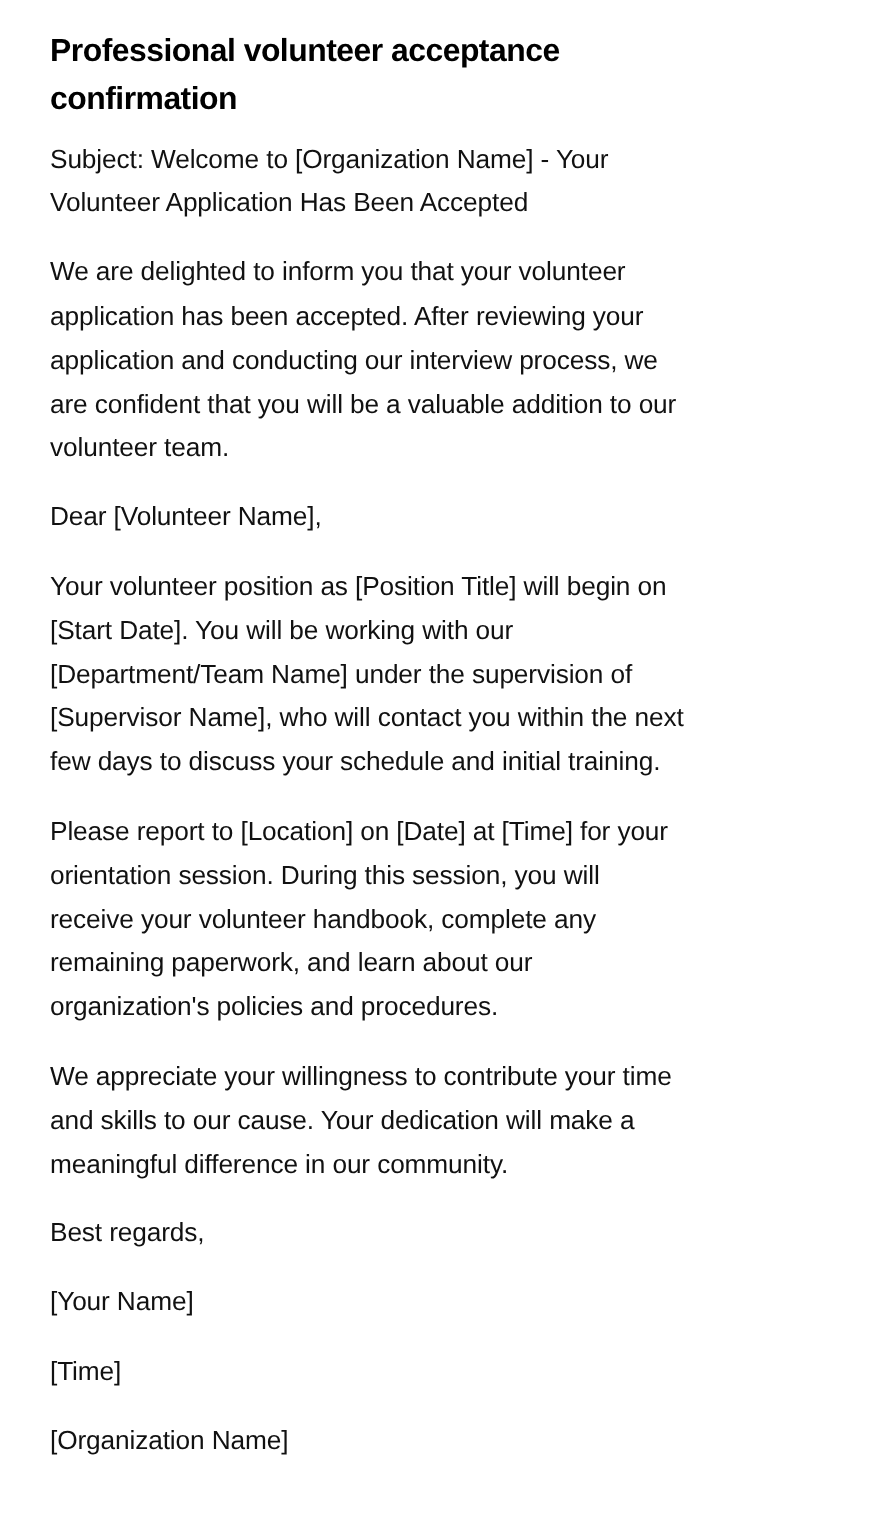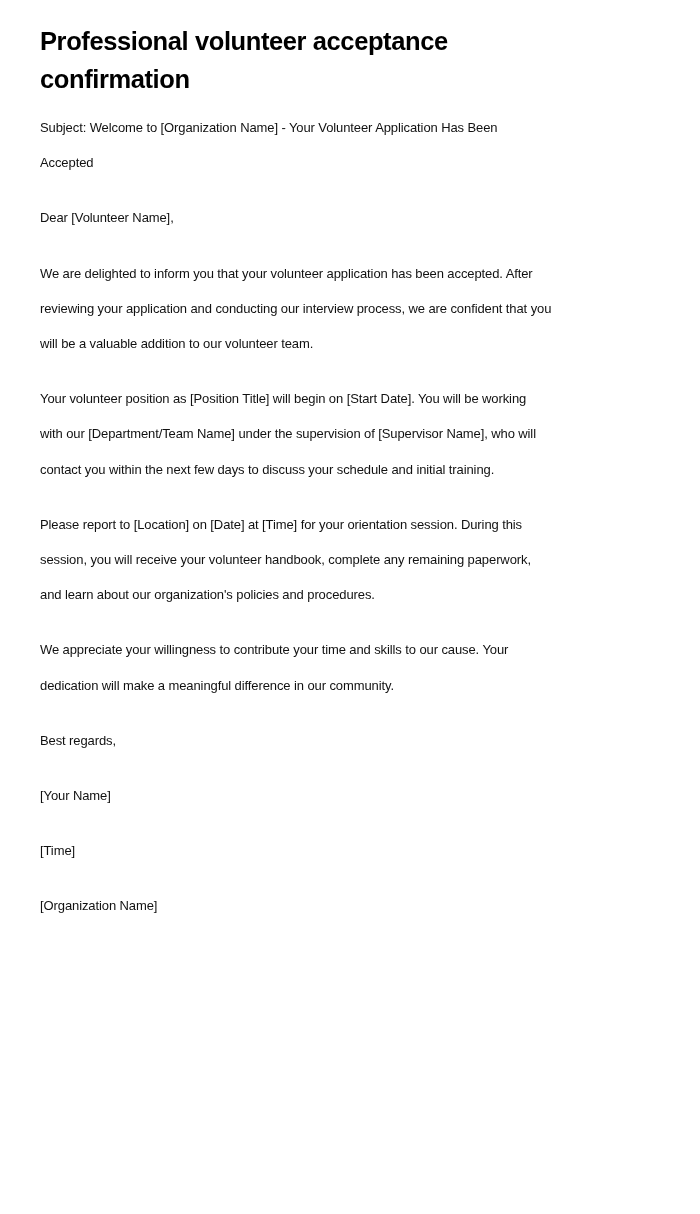--- a/index.html
+++ b/index.html
@@ -17,35 +17,35 @@
     }
     h1 {
       font-size: 25.5px;
       font-weight: bold;
       margin: 0 0 12px 0;
       line-height: 38px;
       letter-spacing: -0.4px;
       color: #000000;
     }
     p {
-      font-size: 13px;
+      font-size: 21px;
       line-height: 35.2px;
       margin: 0 0 20px 0;
       letter-spacing: -0.1px;
     }
     p.short { margin-bottom: 20px; }
   </style>
 </head>
 <body>
 
 <div class="page">
   <h1>Professional volunteer acceptance confirmation</h1>
   <p>Subject: Welcome to [Organization Name] - Your Volunteer Application Has Been Accepted</p>
+  <p>We are delighted to inform you that your volunteer application has been accepted. After reviewing your application and conducting our interview process, we are confident that you will be a valuable addition to our volunteer team.</p>
   <p>Dear [Volunteer Name],</p>
-  <p>We are delighted to inform you that your volunteer application has been accepted. After reviewing your application and conducting our interview process, we are confident that you will be a valuable addition to our volunteer team.</p>
   <p>Your volunteer position as [Position Title] will begin on [Start Date]. You will be working with our [Department/Team Name] under the supervision of [Supervisor Name], who will contact you within the next few days to discuss your schedule and initial training.</p>
   <p>Please report to [Location] on [Date] at [Time] for your orientation session. During this session, you will receive your volunteer handbook, complete any remaining paperwork, and learn about our organization's policies and procedures.</p>
   <p>We appreciate your willingness to contribute your time and skills to our cause. Your dedication will make a meaningful difference in our community.</p>
   <p class="short">Best regards,</p>
   <p class="short">[Your Name]</p>
   <p class="short">[Time]</p>
   <p class="short">[Organization Name]</p>
 </div>
 
 </body></html>

